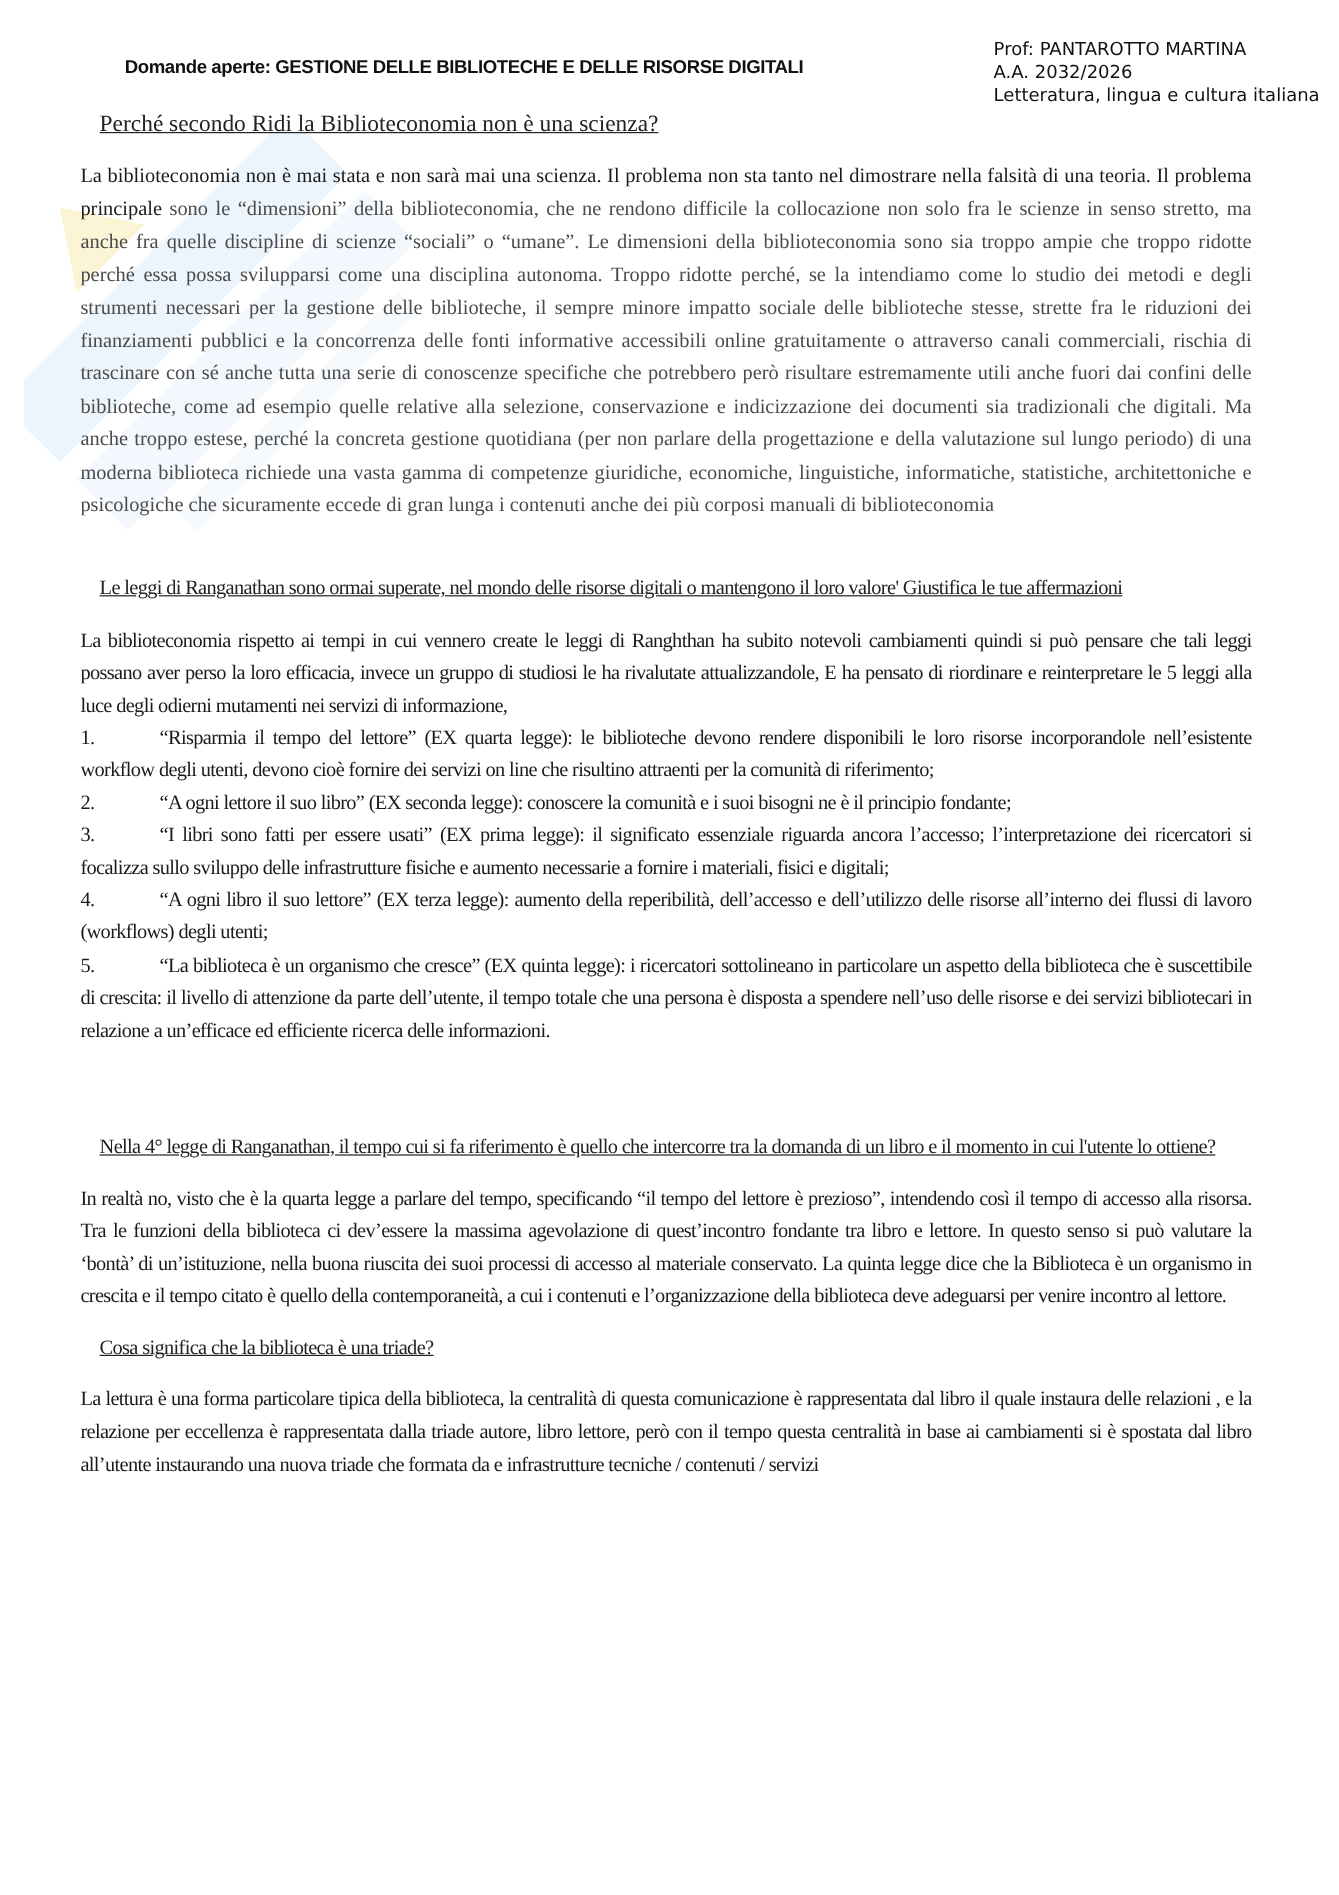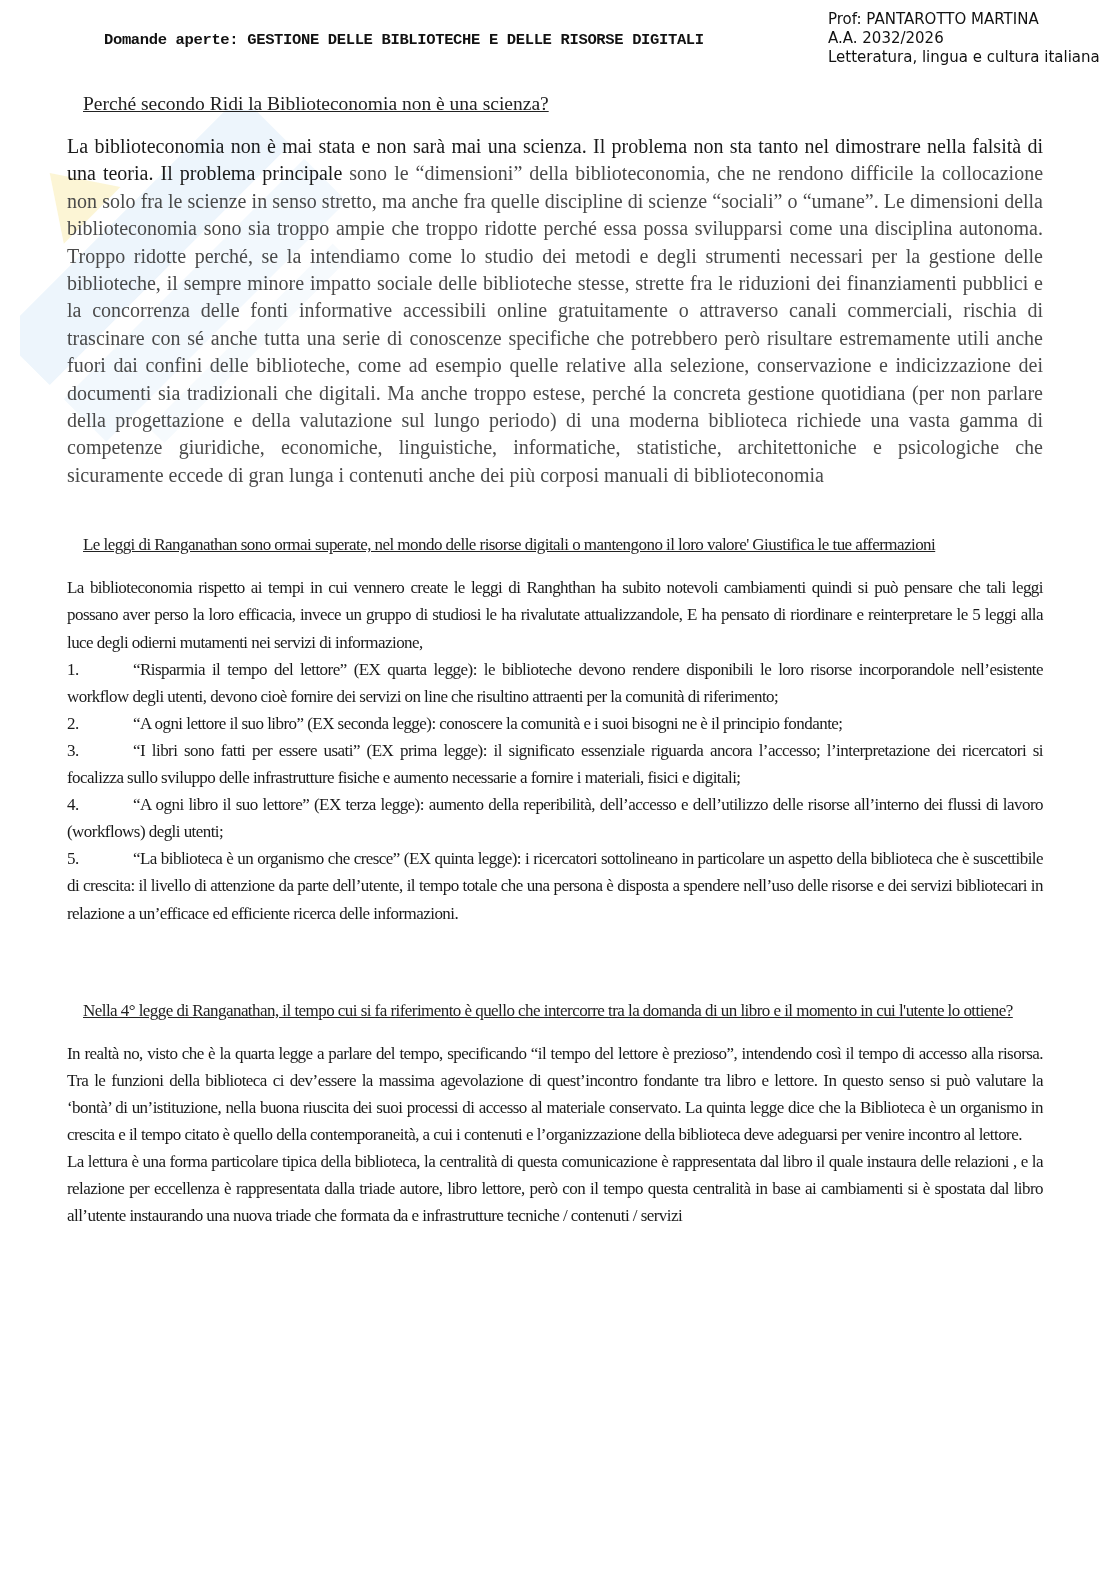--- a/index.html
+++ b/index.html
@@ -1,22 +1,22 @@
 <!DOCTYPE html>
 <html><head>
 <meta charset="utf-8">
 <style>
   html, body { margin: 0; padding: 0; background: #ffffff; }
   body { width: 1116px; height: 1579px; position: relative; overflow: hidden; font-family: "Liberation Serif", serif; color: #111; }
-  .header-title { position: absolute; left: 104px; top: 31px; font-family: Liberation Mono, monospace; font-weight: bold; font-size: 15.5px; letter-spacing: -0.35px; color: #111; white-space: nowrap; }
-  .header-meta { position: absolute; left: 828px; top: 10px; font-family: "DejaVu Sans", sans-serif; font-size: 15px; line-height: 19px; color: #111; white-space: nowrap; }
+  .header-title { position: absolute; left: 104px; top: 48px; font-family: Liberation Sans, sans-serif; font-weight: bold; font-size: 15.5px; letter-spacing: -0.35px; color: #111; white-space: nowrap; }
+  .header-meta { position: absolute; left: 828px; top: 32px; font-family: "DejaVu Sans", sans-serif; font-size: 15px; line-height: 19px; color: #111; white-space: nowrap; }
   .watermark { position: absolute; left: 20px; top: 110px; width: 420px; height: 430px; pointer-events: none; opacity: 0.55; }
   .content { position: absolute; left: 67px; top: 74px; width: 976px; }
   .q { font-size: 19.5px; line-height: 27px; text-decoration: underline; color: #222; margin: 16px; }
-  .a { font-size: 20px; line-height: 27.4px; text-align: justify; margin: 0; color: #1a1a1a; }
+  .a { font-size: 17px; line-height: 27.4px; text-align: justify; margin: 0; color: #1a1a1a; }
   .gray { color: #4a4a4a; }
   .cond { font-size: 17px; line-height: 27.1px; letter-spacing: -0.55px; word-spacing: 0px; }
   .list-item { position: relative; text-indent: 0; font-family: Liberation Serif, serif; }
   .num { display: inline-block; width: 66px; }
   .gap1 { height: 26px; }
   .gap2 { height: 54px; }
 </style>
 </head>
 <body>
 
@@ -49,14 +49,15 @@
   <p class="a cond list-item"><span class="num">2.</span><span>“A ogni lettore il suo libro” (EX seconda legge): conoscere la comunità e i suoi bisogni ne è il principio fondante;</span></p>
   <p class="a cond list-item"><span class="num">3.</span><span>“I libri sono fatti per essere usati” (EX prima legge): il significato essenziale riguarda ancora l’accesso; l’interpretazione dei ricercatori si focalizza sullo sviluppo delle infrastrutture fisiche e  aumento necessarie a fornire i materiali, fisici e digitali;</span></p>
   <p class="a cond list-item"><span class="num">4.</span><span>“A ogni libro il suo lettore” (EX terza legge): aumento della reperibilità, dell’accesso e dell’utilizzo delle risorse all’interno dei flussi di lavoro (workflows) degli utenti;</span></p>
   <p class="a cond list-item"><span class="num">5.</span><span>“La biblioteca è un organismo che cresce” (EX quinta legge): i ricercatori sottolineano in particolare un aspetto della biblioteca che è suscettibile di crescita: il livello di attenzione da parte dell’utente, il  tempo totale che una persona è disposta a spendere nell’uso delle risorse e dei servizi bibliotecari in  relazione a un’efficace ed efficiente ricerca delle informazioni.</span></p>
 
   <div class="gap2"></div>
 
   <p class="q cond">Nella 4° legge di Ranganathan, il tempo cui si fa riferimento è quello che intercorre tra la domanda di un libro e il momento in cui l'utente lo ottiene?</p>
   <p class="a cond">In realtà no, visto che è la quarta legge a parlare del tempo, specificando “il tempo del lettore è prezioso”, intendendo così il tempo di accesso alla risorsa. Tra le funzioni della biblioteca ci dev’essere la massima agevolazione di quest’incontro fondante tra libro e lettore. In questo senso si può valutare la ‘bontà’ di un’istituzione, nella buona riuscita dei suoi processi di accesso al materiale conservato. La quinta legge dice che la Biblioteca è un organismo in crescita e il tempo citato è quello della contemporaneità, a cui i contenuti e l’organizzazione della biblioteca deve adeguarsi per venire incontro al lettore.</p>
 
+  <p class="q cond">Cosa significa che la biblioteca è una triade?</p>
   <p class="a cond">La lettura è una forma particolare tipica della biblioteca, la centralità di questa comunicazione è rappresentata dal libro il quale instaura delle relazioni , e la relazione per eccellenza è rappresentata dalla triade autore, libro lettore, però con il tempo questa centralità in base ai cambiamenti si è spostata dal libro all’utente instaurando una nuova triade che formata da e infrastrutture tecniche / contenuti / servizi</p>
 </div>
 
 </body></html>

